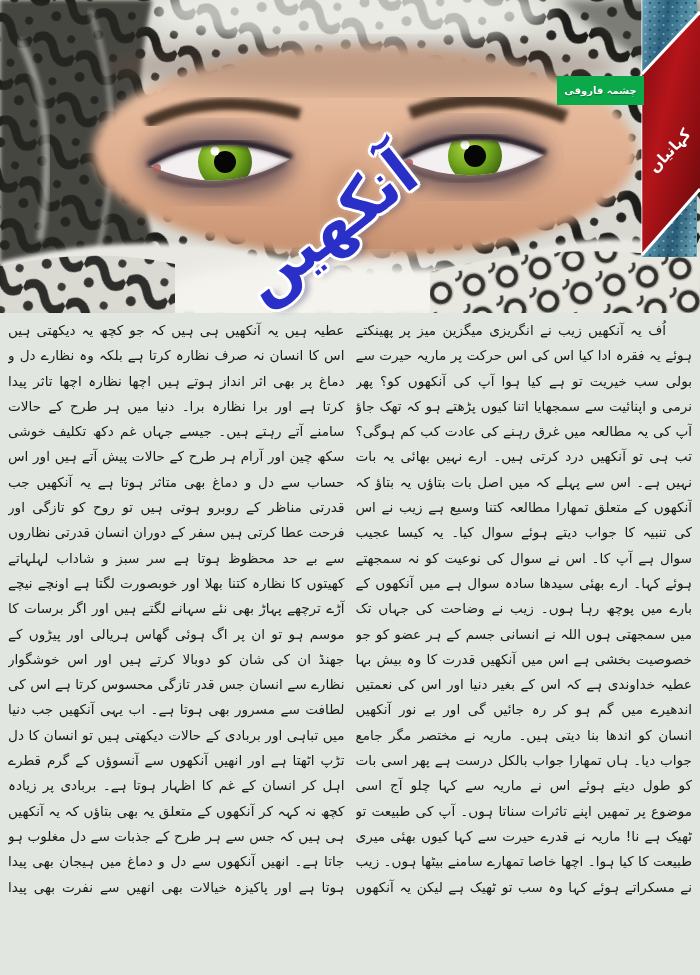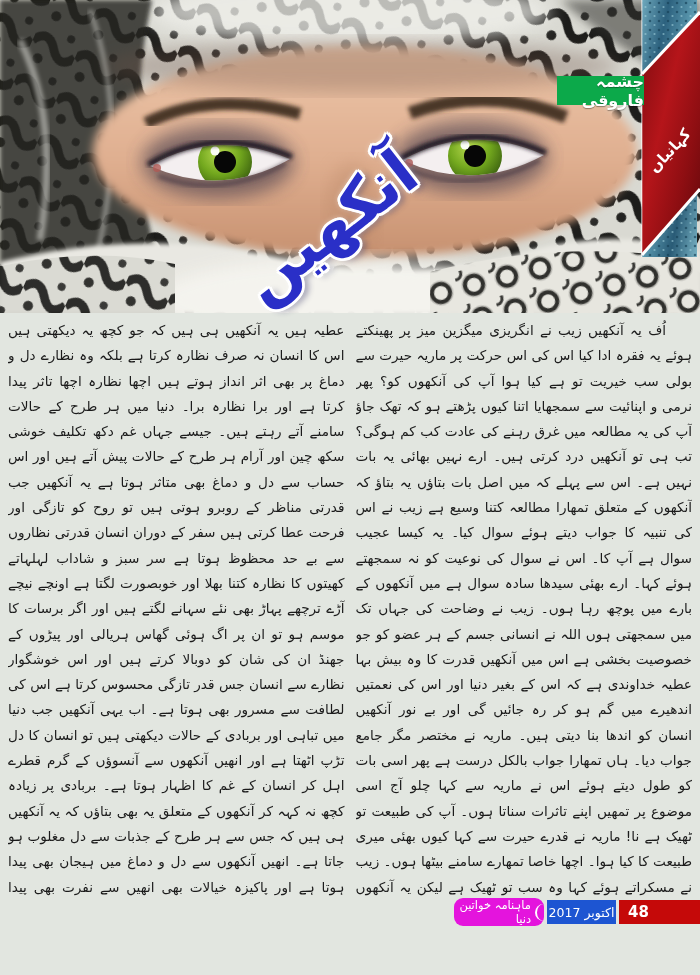--- a/index.html
+++ b/index.html
@@ -6,21 +6,21 @@
   body{font-family:"DejaVu Sans",sans-serif;background:#9a9a9a;}
   #page{position:relative;width:700px;height:975px;background:#e2e6e0;overflow:hidden;margin:0 auto;}
 
   
   .photo-wrap{position:absolute;left:0;top:0;width:700px;height:313px;}
   .photo-wrap svg{display:block;}
 
   
   .author-badge{position:absolute;left:557px;top:76px;width:87px;height:29px;
     background:#0ca94a;color:#fff;display:flex;align-items:center;justify-content:center;
-    font-size:16px;font-weight:bold;direction:rtl;z-index:6;text-shadow:0 1px 1px rgba(0,0,0,.35);}
+    font-size:10px;font-weight:bold;direction:rtl;z-index:6;text-shadow:0 1px 1px rgba(0,0,0,.35);}
 
   
   .article-title{position:absolute;left:228px;top:196px;z-index:5;
     transform:rotate(-38deg);transform-origin:50% 50%;
     color:#2a2fc7;font-size:62px;font-weight:bold;direction:rtl;line-height:1;
     text-shadow:
       -3px 0 0 #fff,3px 0 0 #fff,0 -3px 0 #fff,0 3px 0 #fff,
       -2px -2px 0 #fff,2px 2px 0 #fff,-2px 2px 0 #fff,2px -2px 0 #fff,
       0 0 7px rgba(255,255,255,.95), 4px 5px 6px rgba(40,40,90,.45);}
 
@@ -182,24 +182,14 @@
 
   <div class="article">
     <div class="col">
         <p>اُف یہ آنکھیں زیب نے انگریزی میگزین میز پر پھینکتے ہوئے یہ فقرہ ادا کیا اس کی اس حرکت پر ماریہ حیرت سے بولی سب خیریت تو ہے کیا ہوا آپ کی آنکھوں کو؟ پھر نرمی و اپنائیت سے سمجھایا اتنا کیوں پڑھتے ہو کہ تھک جاؤ آپ کی یہ مطالعہ میں غرق رہنے کی عادت کب کم ہوگی؟ تب ہی تو آنکھیں درد کرتی ہیں۔ ارے نہیں بھائی یہ بات نہیں ہے۔ اس سے پہلے کہ میں اصل بات بتاؤں یہ بتاؤ کہ آنکھوں کے متعلق تمھارا مطالعہ کتنا وسیع ہے زیب نے اس کی تنبیہ کا جواب دیتے ہوئے سوال کیا۔ یہ کیسا عجیب سوال ہے آپ کا۔ اس نے سوال کی نوعیت کو نہ سمجھتے ہوئے کہا۔ ارے بھئی سیدھا سادہ سوال ہے میں آنکھوں کے بارے میں پوچھ رہا ہوں۔ زیب نے وضاحت کی جہاں تک میں سمجھتی ہوں اللہ نے انسانی جسم کے ہر عضو کو جو خصوصیت بخشی ہے اس میں آنکھیں قدرت کا وہ بیش بہا عطیہ خداوندی ہے کہ اس کے بغیر دنیا اور اس کی نعمتیں اندھیرے میں گم ہو کر رہ جائیں گی اور بے نور آنکھیں انسان کو اندھا بنا دیتی ہیں۔ ماریہ نے مختصر مگر جامع جواب دیا۔ ہاں تمھارا جواب بالکل درست ہے پھر اسی بات کو طول دیتے ہوئے اس نے ماریہ سے کہا چلو آج اسی موضوع پر تمھیں اپنے تاثرات سناتا ہوں۔ آپ کی طبیعت تو ٹھیک ہے نا! ماریہ نے قدرے حیرت سے کہا کیوں بھئی میری طبیعت کا کیا ہوا۔ اچھا خاصا تمھارے سامنے بیٹھا ہوں۔ زیب نے مسکراتے ہوئے کہا وہ سب تو ٹھیک ہے لیکن یہ آنکھوں کے پیچھے کیوں پڑ گئے آپ۔ ماریہ نے اکتا کر کہا۔ بس یوں ہی دل چاہتا ہے کہ آنکھوں پر اپنے خیالات تمھیں سناؤں یعنی اب مجھے بور کریں گے۔ چلو یہی سہی میں سمجھ گئی کہ اتوار ختم ہو گیا پھر دیر کس بات کی بسم اللہ کریں ماریہ ہم تن گوش ہوتے ہوئے بولی۔</p>
       </div>
     <div class="col">
         <p class="no-indent">عطیہ ہیں یہ آنکھیں ہی ہیں کہ جو کچھ یہ دیکھتی ہیں اس کا انسان نہ صرف نظارہ کرتا ہے بلکہ وہ نظارے دل و دماغ پر بھی اثر انداز ہوتے ہیں اچھا نظارہ اچھا تاثر پیدا کرتا ہے اور برا نظارہ برا۔ دنیا میں ہر طرح کے حالات سامنے آتے رہتے ہیں۔ جیسے جہاں غم دکھ تکلیف خوشی سکھ چین اور آرام ہر طرح کے حالات پیش آتے ہیں اور اس حساب سے دل و دماغ بھی متاثر ہوتا ہے یہ آنکھیں جب قدرتی مناظر کے روبرو ہوتی ہیں تو روح کو تازگی اور فرحت عطا کرتی ہیں سفر کے دوران انسان قدرتی نظاروں سے بے حد محظوظ ہوتا ہے سر سبز و شاداب لہلہاتے کھیتوں کا نظارہ کتنا بھلا اور خوبصورت لگتا ہے اونچے نیچے آڑے ترچھے پہاڑ بھی نئے سہانے لگتے ہیں اور اگر برسات کا موسم ہو تو ان پر اگ ہوئی گھاس ہریالی اور پیڑوں کے جھنڈ ان کی شان کو دوبالا کرتے ہیں اور اس خوشگوار نظارے سے انسان جس قدر تازگی محسوس کرتا ہے اس کی لطافت سے مسرور بھی ہوتا ہے۔ اب یہی آنکھیں جب دنیا میں تباہی اور بربادی کے حالات دیکھتی ہیں تو انسان کا دل تڑپ اٹھتا ہے اور انھیں آنکھوں سے آنسوؤں کے گرم قطرے اہل کر انسان کے غم کا اظہار ہوتا ہے۔ بربادی پر زیادہ کچھ نہ کہہ کر آنکھوں کے متعلق یہ بھی بتاؤں کہ یہ آنکھیں ہی ہیں کہ جس سے ہر طرح کے جذبات سے دل مغلوب ہو جاتا ہے۔ انھیں آنکھوں سے دل و دماغ میں ہیجان بھی پیدا ہوتا ہے اور پاکیزہ خیالات بھی انھیں سے نفرت بھی پیدا ہوتی ہے اور محبت بھی۔</p>
       </div>
   </div>
 
-  <div class="footer">
-    <div class="mag-badge">
-      <span class="arc"></span>
-      <span>ماہنامہ خواتین دنیا</span>
-    </div>
-    <div class="date-badge">اکتوبر 2017</div>
-    <div class="page-bar">
-      <span>48</span>
-    </div>
-  </div>
 
 </div>
 
 </body></html>

